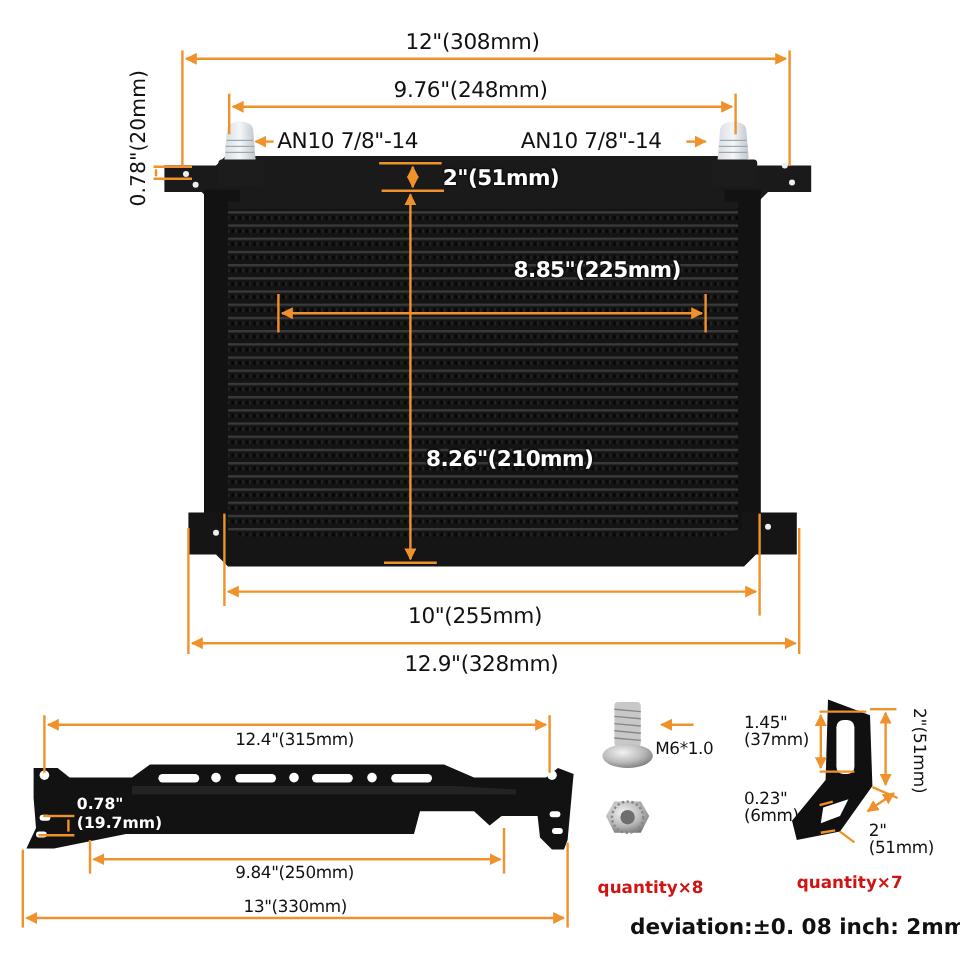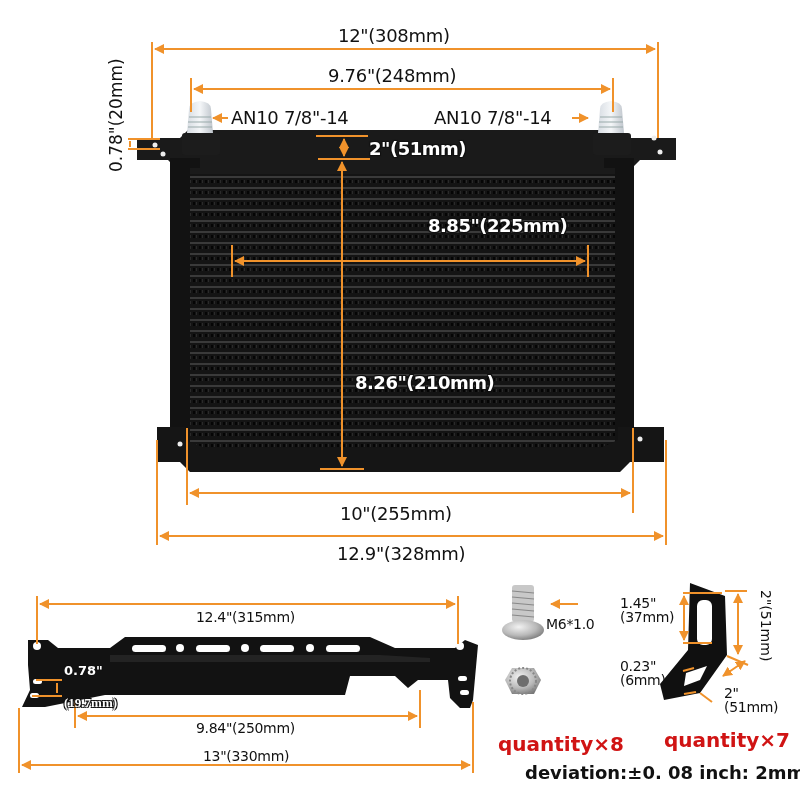--- a/index.html
+++ b/index.html
@@ -3,21 +3,21 @@
 <meta charset="utf-8">
 <style>
   html,body{margin:0;padding:0;background:#fff;}
   body{width:800px;height:800px;position:relative;overflow:hidden;font-family:"DejaVu Sans","Liberation Sans",sans-serif;}
   .lbl{position:absolute;color:#111;font-size:18px;white-space:nowrap;letter-spacing:-0.3px;}
   .lbl-sm{position:absolute;color:#111;font-size:14px;white-space:nowrap;letter-spacing:-0.3px;line-height:15px;}
   .lbl-out{position:absolute;color:#fff;font-size:18px;white-space:nowrap;font-weight:bold;
     text-shadow:-1px -1px 0 #111,1px -1px 0 #111,-1px 1px 0 #111,1px 1px 0 #111,0 0 2px #000;letter-spacing:-0.5px;}
   .lbl-out-sm{position:absolute;color:#fff;font-size:13px;white-space:nowrap;font-weight:bold;line-height:14px;
     text-shadow:-1px -1px 0 #111,1px -1px 0 #111,-1px 1px 0 #111,1px 1px 0 #111;}
-  .qty{position:absolute;color:#d01414;font-size:20px;font-weight:bold;white-space:nowrap;}
+  .qty{position:absolute;color:#d01414;font-size:14px;font-weight:bold;white-space:nowrap;}
   .dev{position:absolute;color:#111;font-size:18px;font-weight:bold;white-space:nowrap;margin-left:28px;}
   .vert{position:absolute;transform:rotate(-90deg);transform-origin:left top;color:#111;font-size:17px;white-space:nowrap;}
   .vert-r{position:absolute;transform:rotate(90deg);transform-origin:left top;color:#111;font-size:14px;white-space:nowrap;}
   svg{position:absolute;left:0;top:0;}
 </style>
 </head>
 <body>
 
 <svg width="800" height="800" viewBox="0 0 800 800">
   <defs>
@@ -189,21 +189,21 @@
 <div class="lbl" style="left:434px;top:107px;">AN10 7/8"-14</div>
 <div class="vert" style="left:106px;top:172px;">0.78"(20mm)</div>
 <div class="lbl-out" style="left:369px;top:138px;">2"(51mm)</div>
 <div class="lbl-out" style="left:428px;top:215px;">8.85"(225mm)</div>
 <div class="lbl-out" style="left:355px;top:372px;">8.26"(210mm)</div>
 <div class="lbl" style="left:340px;top:503px;">10"(255mm)</div>
 <div class="lbl" style="left:337px;top:543px;">12.9"(328mm)</div>
 
 <div class="lbl-sm" style="left:196px;top:610px;">12.4"(315mm)</div>
 <div class="lbl-out-sm" style="left:64px;top:664px;">0.78"</div>
-<div class="lbl-out-sm" style="left:64px;top:696px;font-family:Liberation Serif, serif;">(19.7mm)</div>
+<div class="lbl-out-sm" style="left:64px;top:680px;">(19.7mm)</div>
 <div class="lbl-sm" style="left:196px;top:721px;">9.84"(250mm)</div>
 <div class="lbl-sm" style="left:203px;top:749px;">13"(330mm)</div>
 
 <div class="lbl-sm" style="left:546px;top:617px;">M6*1.0</div>
 <div class="lbl-sm" style="left:620px;top:596px;">1.45"</div>
 <div class="lbl-sm" style="left:620px;top:610px;">(37mm)</div>
 <div class="lbl-sm" style="left:620px;top:659px;">0.23"</div>
 <div class="lbl-sm" style="left:620px;top:673px;text-align:right;">(6mm)</div>
 <div class="vert-r" style="left:774px;top:590px;">2"(51mm)</div>
 <div class="lbl-sm" style="left:724px;top:686px;">2"</div>

